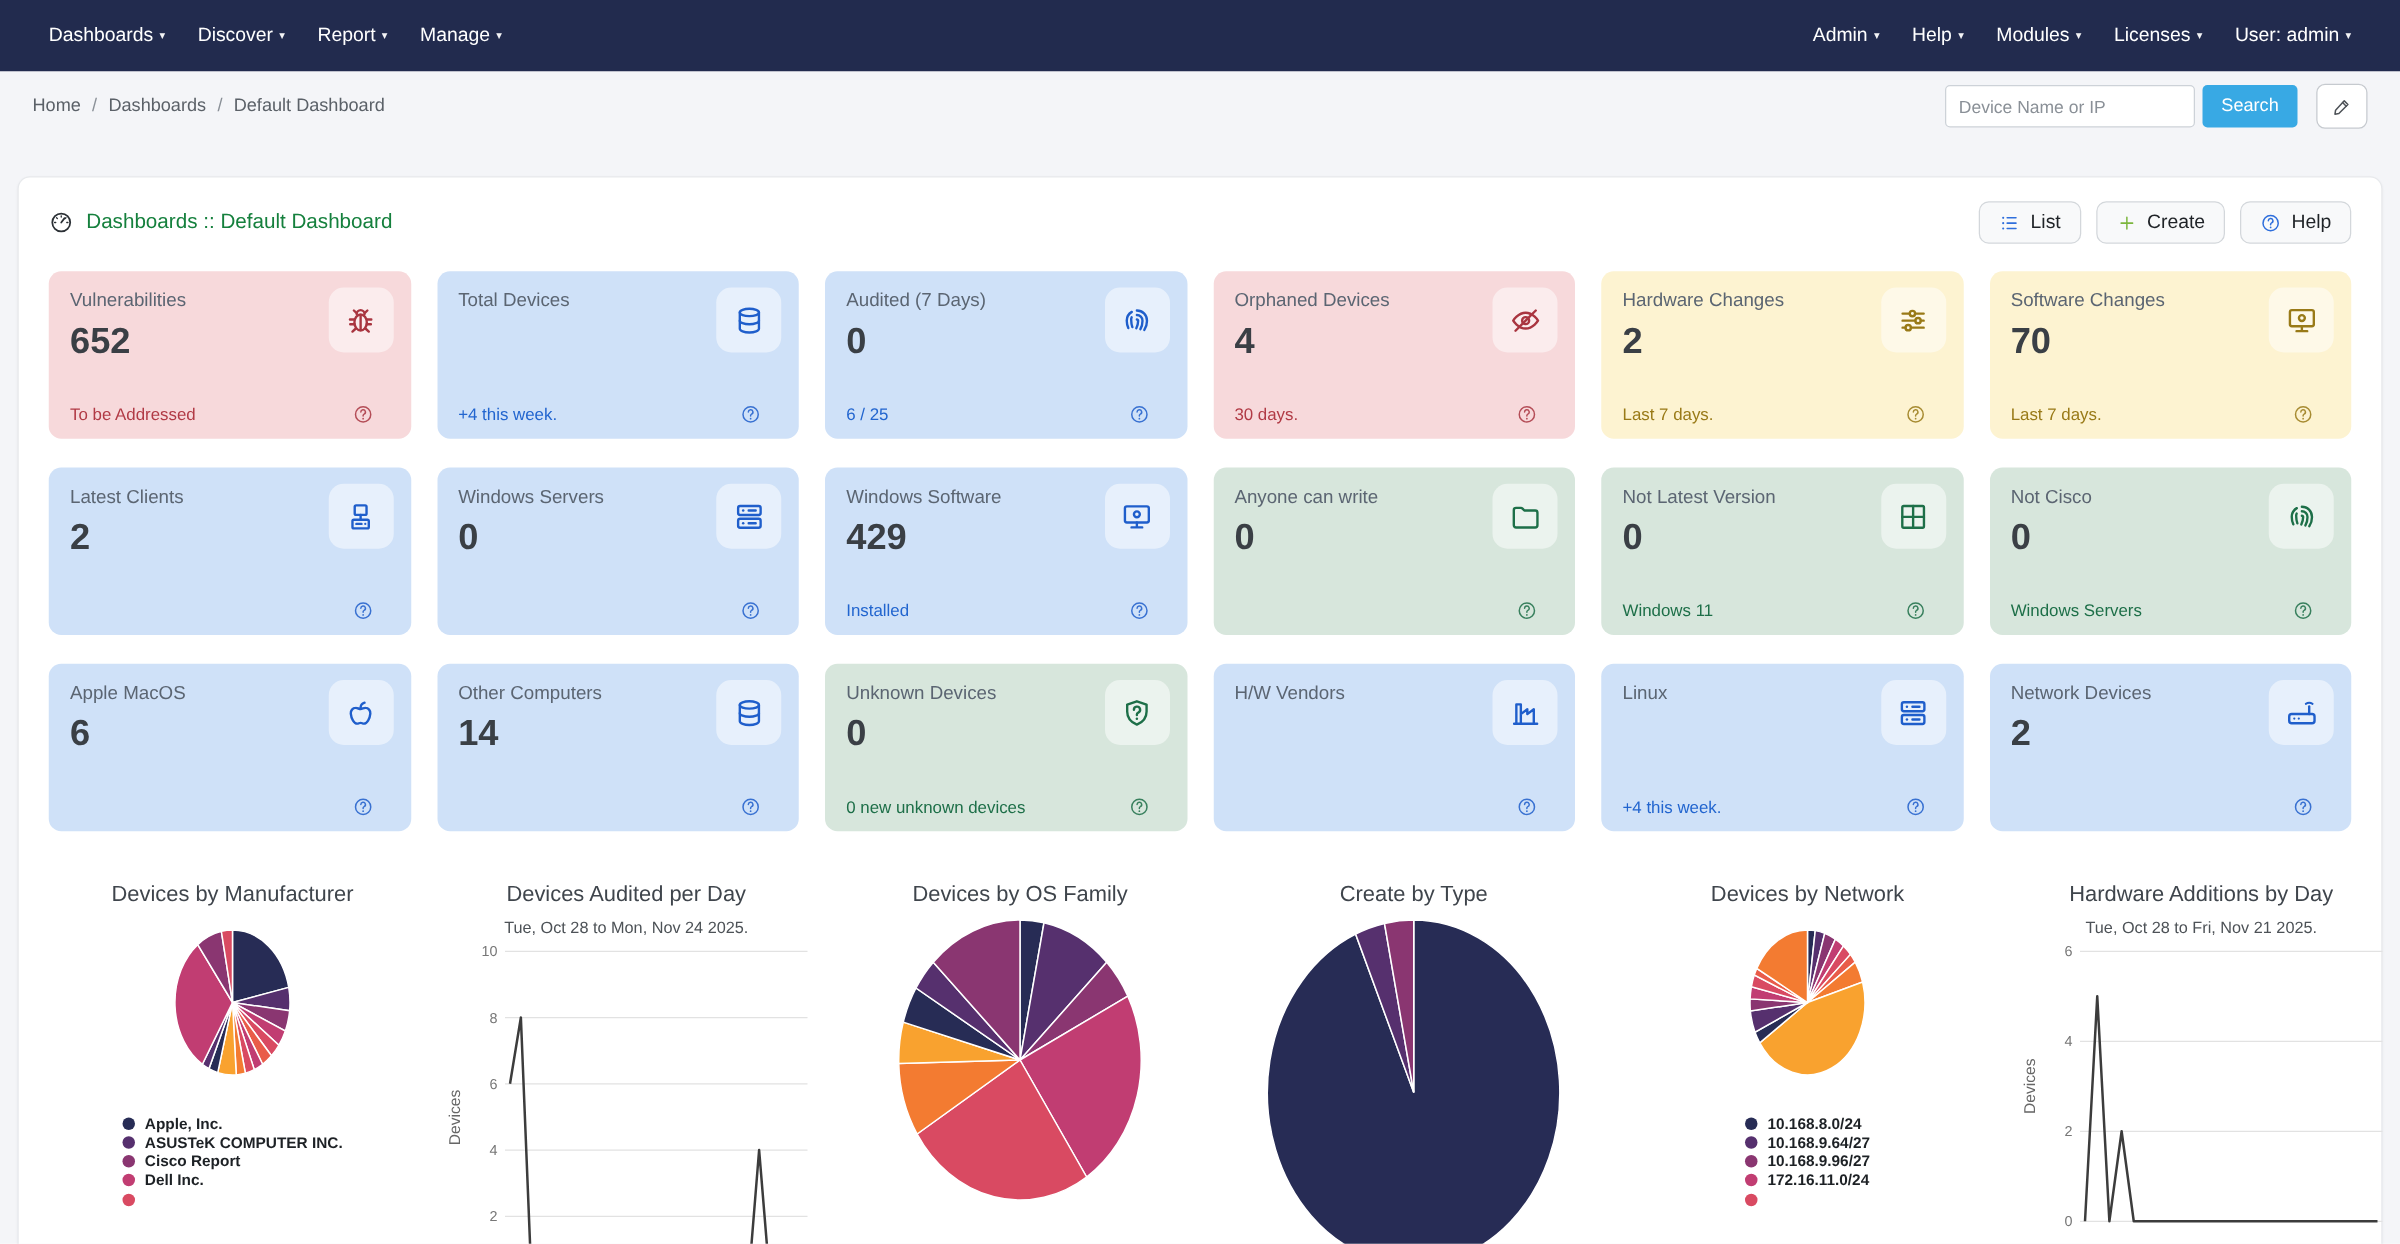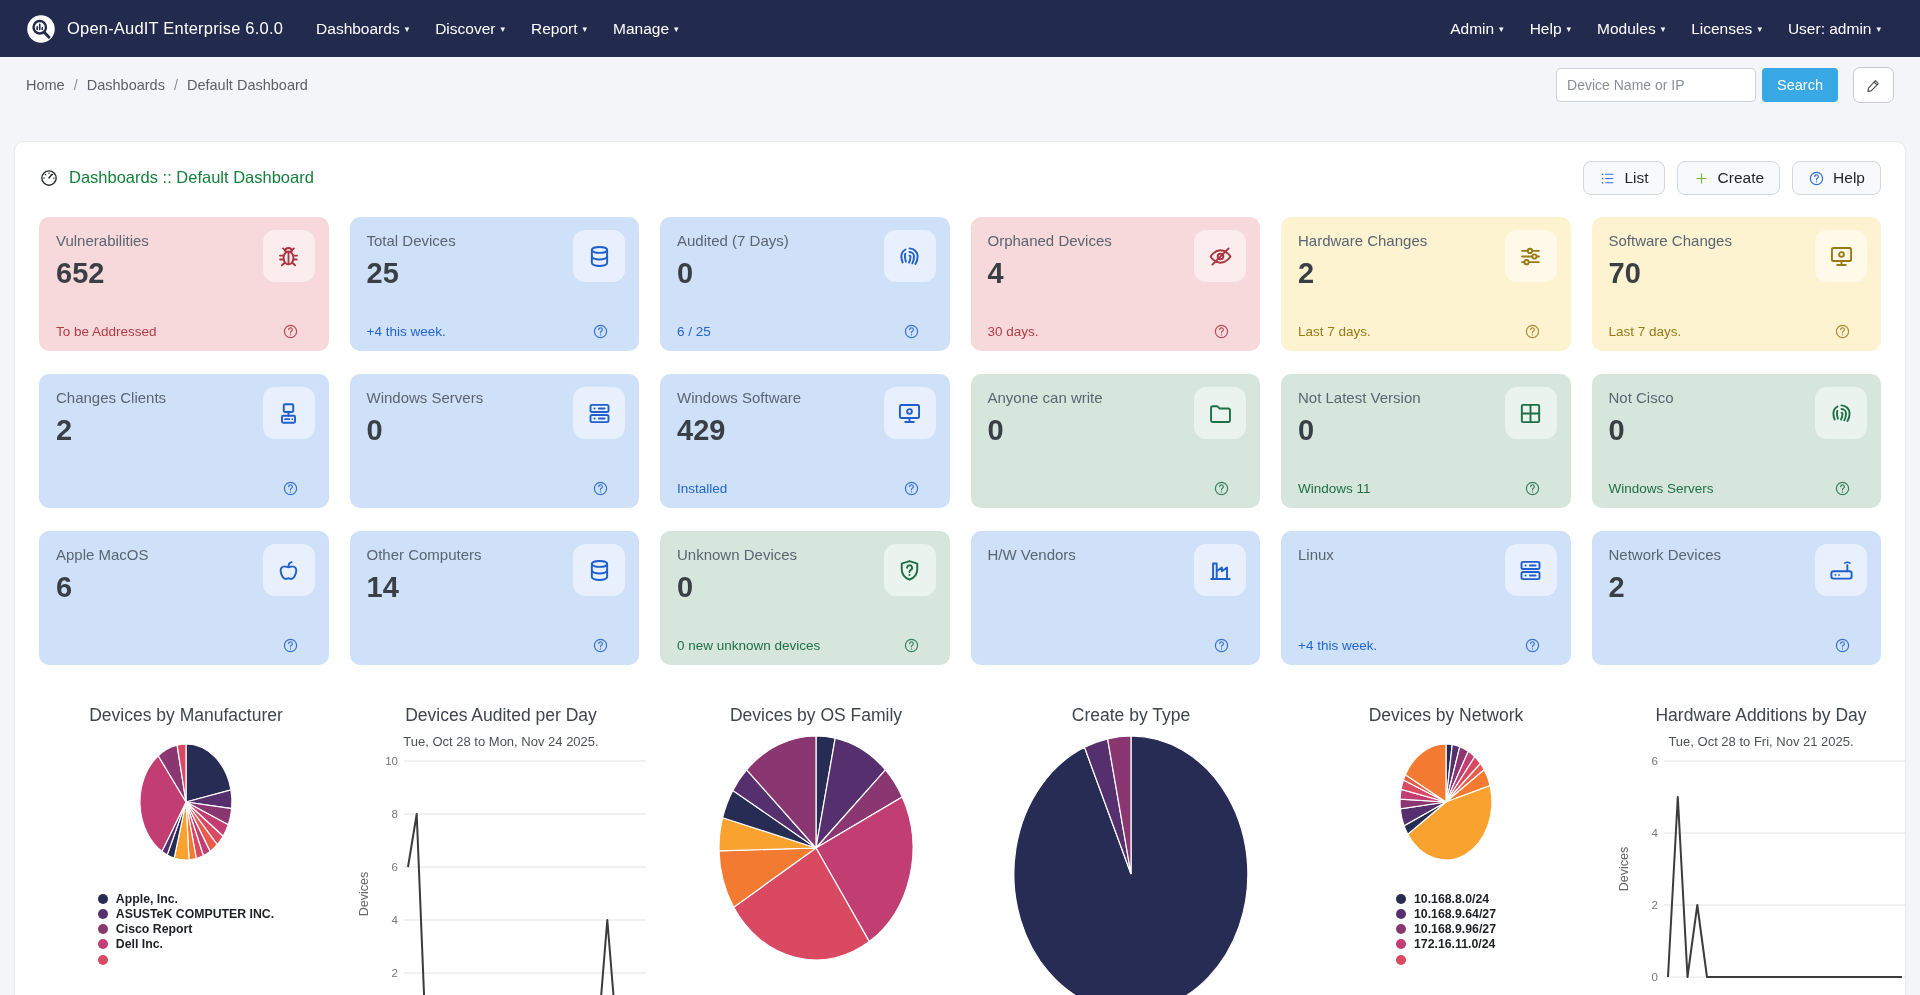--- a/index.html
+++ b/index.html
@@ -70,31 +70,20 @@
 
   .ico { display:inline-flex; }
   .ico svg { width:100%; height:100%; }
   .ico svg { fill:none; stroke:currentColor; stroke-width:1.7; stroke-linecap:round; stroke-linejoin:round; }
 </style>
 </head>
 <body>
 
 <nav class="navbar">
   <div class="nav-left">
-    <div class="brand-wrap">
-      <span class="ico logo">
-        <svg viewBox="0 0 24 24" style="stroke:none">
-          <circle cx="12" cy="12" r="11" fill="#ffffff"></circle>
-          <circle cx="11" cy="10.6" r="5" fill="none" stroke="#222b4e" stroke-width="1.9"></circle>
-          <path d="M14.6 14.6L18.4 18.6" fill="none" stroke="#222b4e" stroke-width="2.3" stroke-linecap="round"></path>
-          <path d="M9 12.4v-2.2M11 12.4V8.2M13 12.4v-1.4" fill="none" stroke="#222b4e" stroke-width="1.3" stroke-linecap="round"></path>
-        </svg>
-      </span>
-      <span class="brand">Open-AudIT Enterprise 6.0.0</span>
-    </div>
     <ul class="nav-items" id="nav-left-items">
         <li>Dashboards<span class="caret">▾</span></li>
         <li>Discover<span class="caret">▾</span></li>
         <li>Report<span class="caret">▾</span></li>
         <li>Manage<span class="caret">▾</span></li>
       </ul>
   </div>
   <ul class="nav-items nav-right" id="nav-right-items">
       <li>Admin<span class="caret">▾</span></li>
       <li>Help<span class="caret">▾</span></li>
@@ -188,21 +177,20 @@
         <span class="ico qmark" style="height: 17px; width: 17px;">
           <svg viewBox="0 0 24 24">
             <circle cx="12" cy="12" r="8.6"></circle>
             <path d="M9.4 9.3a2.6 2.6 0 1 1 3.7 2.4c-.8.4-1.1.9-1.1 1.7v.4"></path>
             <circle cx="12" cy="16.8" r="1" fill="currentColor" stroke="none"></circle>
           </svg>
         </span>
       </div>
       <div class="mcard t-primary">
         <div class="mtitle">Total Devices</div>
-        <div class="mvalue">25</div>
         <div class="icon-box">
           <span class="ico" style="height: 27px; width: 27px;">
             <svg viewBox="0 0 24 24">
               <ellipse cx="12" cy="6.2" rx="6.8" ry="2.6"></ellipse>
               <path d="M5.2 6.2v11.6c0 1.4 3 2.6 6.8 2.6s6.8-1.2 6.8-2.6V6.2"></path>
               <path d="M5.2 12c0 1.4 3 2.6 6.8 2.6s6.8-1.2 6.8-2.6"></path>
             </svg>
           </span>
         </div>
         <div class="mnote">+4 this week.</div>
@@ -295,21 +283,21 @@
         <div class="mnote">Last 7 days.</div>
         <span class="ico qmark" style="height: 17px; width: 17px;">
           <svg viewBox="0 0 24 24">
             <circle cx="12" cy="12" r="8.6"></circle>
             <path d="M9.4 9.3a2.6 2.6 0 1 1 3.7 2.4c-.8.4-1.1.9-1.1 1.7v.4"></path>
             <circle cx="12" cy="16.8" r="1" fill="currentColor" stroke="none"></circle>
           </svg>
         </span>
       </div>
       <div class="mcard t-primary">
-        <div class="mtitle">Changes Clients</div>
+        <div class="mtitle">Latest Clients</div>
         <div class="mvalue">2</div>
         <div class="icon-box">
           <span class="ico" style="height: 27px; width: 27px;">
             <svg viewBox="0 0 24 24">
               <rect x="7.8" y="3.8" width="8.4" height="6.8" rx="1"></rect>
               <rect x="6.2" y="14" width="11.6" height="6.2" rx="1"></rect>
               <path d="M9 17h3.6"></path>
               <circle cx="15.3" cy="17" r=".8" fill="currentColor" stroke="none"></circle>
               <path d="M12 10.6V14"></path>
             </svg>

